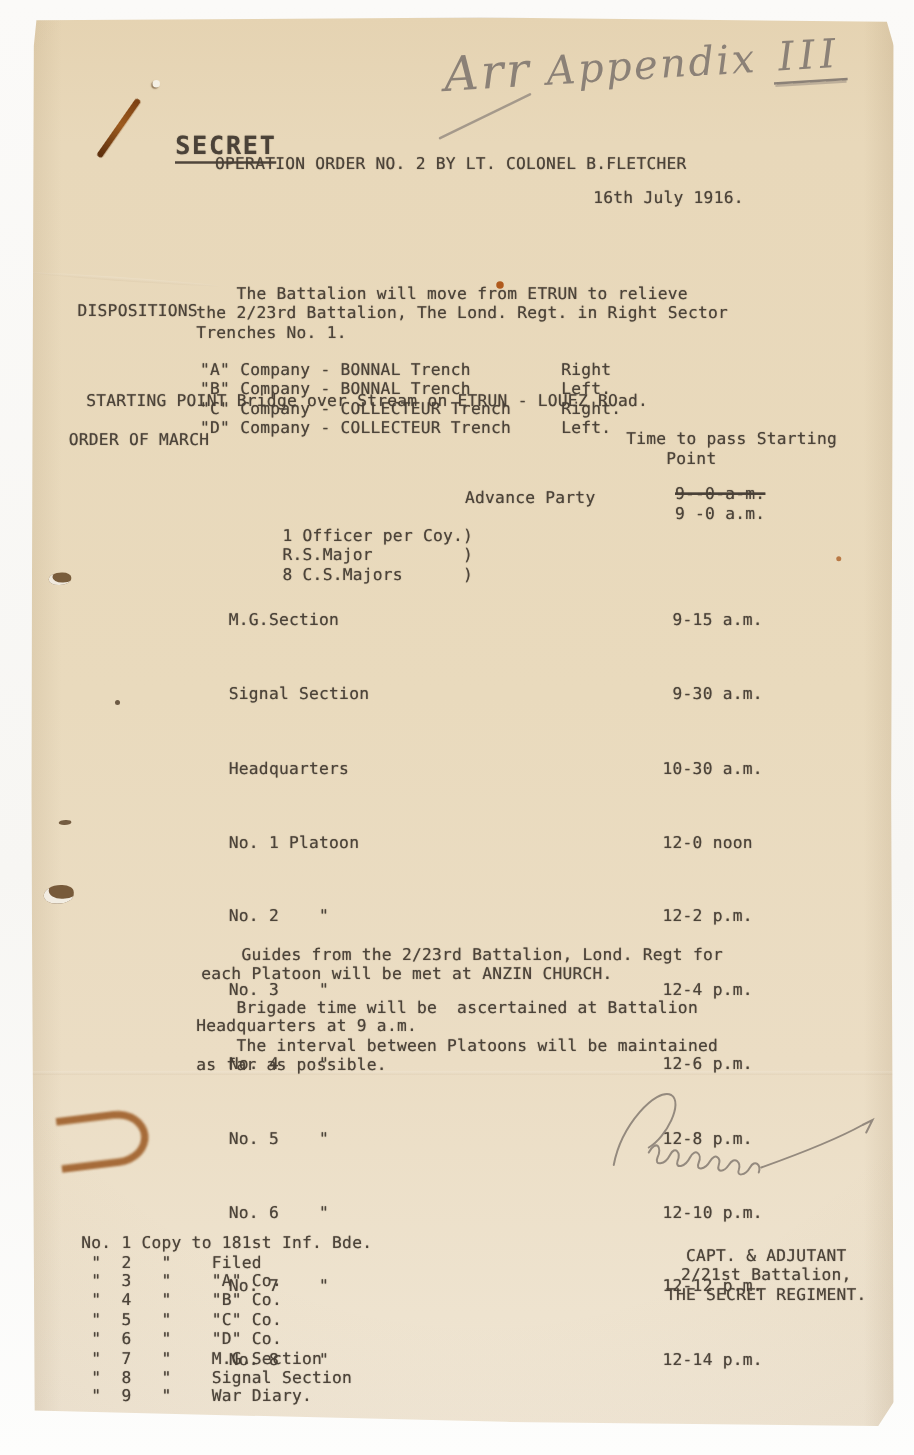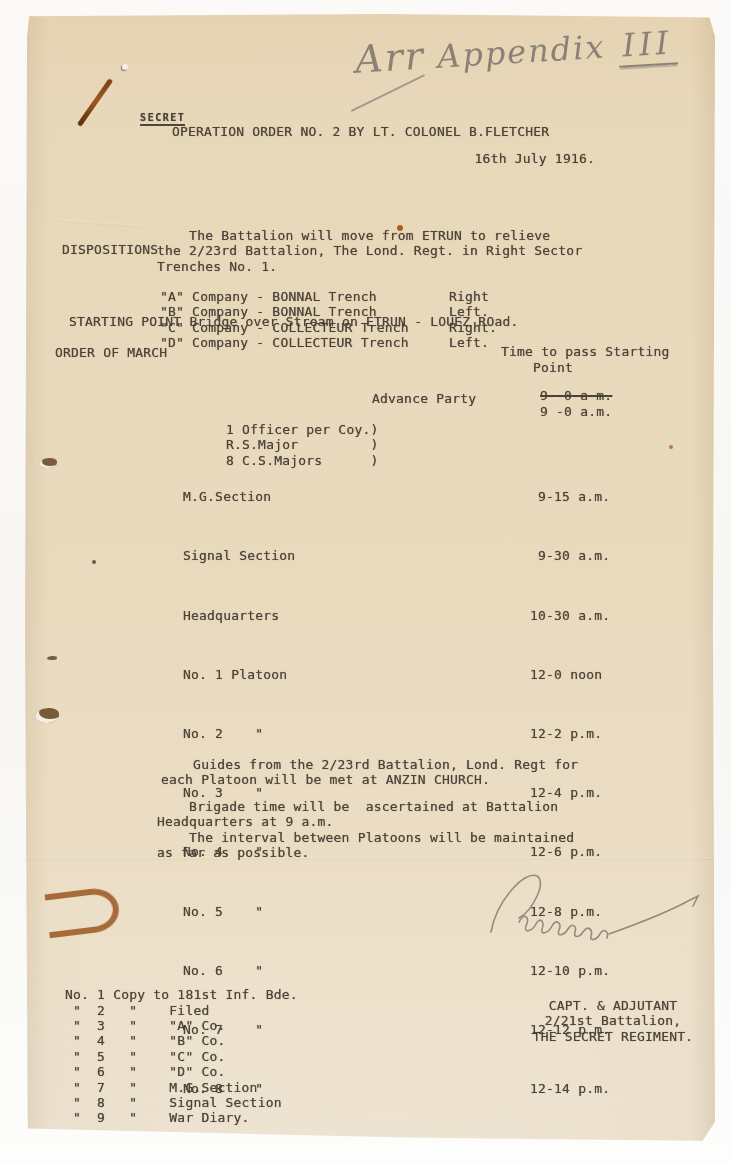--- a/index.html
+++ b/index.html
@@ -18,21 +18,21 @@
     box-shadow:1px 2px 7px rgba(90,78,58,0.5), 0 0 0 1px rgba(150,135,110,0.25);
   }
   .typed{
     position:absolute;white-space:pre;
     font-family:"DejaVu Sans Mono","Liberation Mono",monospace;
     font-size:13px;line-height:15.5px;letter-spacing:0.2px;
     color:rgba(72,64,54,0.93);
     text-shadow:0 0 0.8px rgba(72,64,54,0.75);
   }
   .secret{
-    font-weight:bold;font-size:10px;letter-spacing:1.5px;
+    font-weight:bold;font-size:20px;letter-spacing:1.5px;
     border-bottom:2px solid rgba(62,54,45,0.9);
     text-underline-offset:3px;padding-bottom:1px;
   }
   .march-row span.m-unit{display:inline-block;width:347px;white-space:pre;}
   .march-block{line-height:14.8px;}
   .dist-block{line-height:15.4px;}
   .struck{text-decoration:line-through;text-decoration-thickness:2px;}
   .pencil{
     position:absolute;color:#8b8177;
     font-family:"DejaVu Serif","Liberation Serif",serif;font-style:italic;

